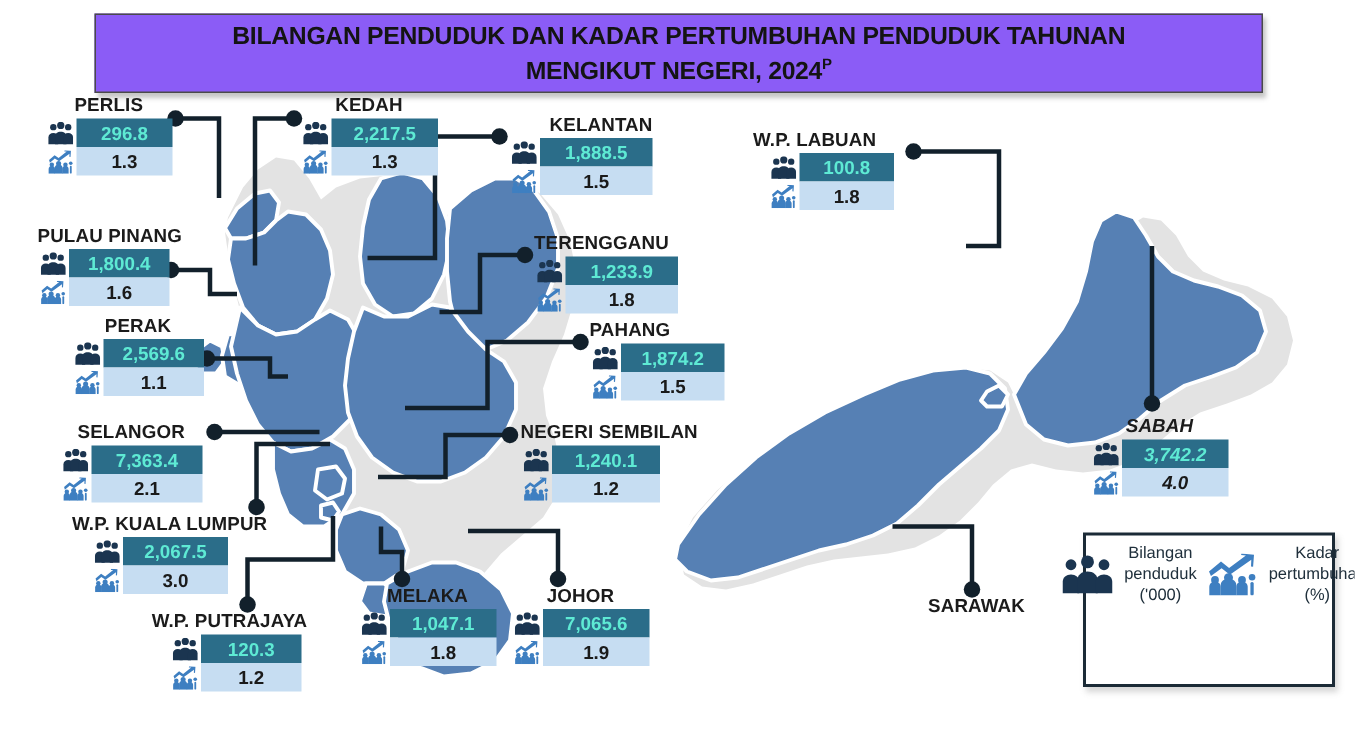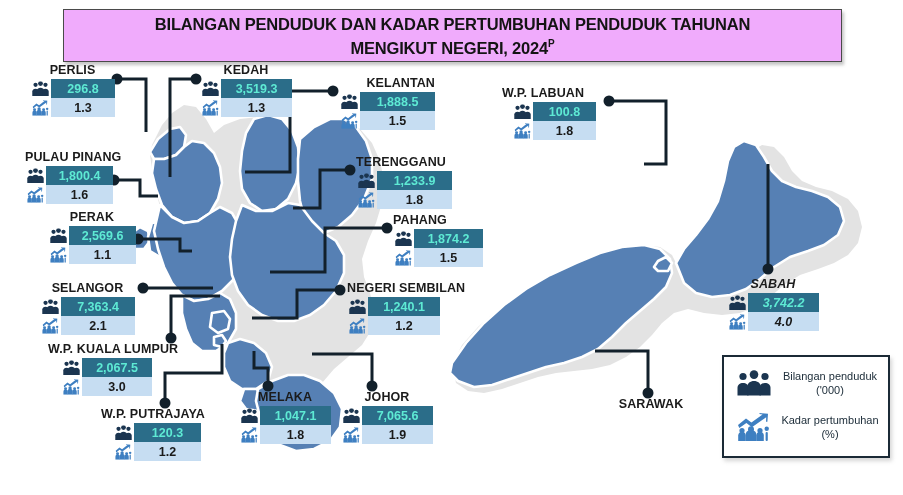--- a/index.html
+++ b/index.html
@@ -8,21 +8,21 @@
     background:#ffffff;
     font-family:"Liberation Sans", sans-serif;
     overflow:hidden;
     position:relative;
   }
   #root{position:relative;width:903px;height:495px;background:#fff;}
 
   
   .title-bar{
     position:absolute;left:63px;top:9px;width:777px;height:51px;
-    background:#f0abfc;
+    background:#8b5cf6;
     border:1px solid #4a4a4a;
     box-shadow:2px 3px 3px rgba(90,90,90,.35);
     display:flex;align-items:center;justify-content:center;
     text-align:center;
   }
   .title-bar .t{
     color:#141414;
     font-weight:bold;
     font-size:16.5px;
     line-height:20px;
@@ -56,21 +56,21 @@
   }
   .row.pop .val{background:#2b6d89;color:#5eead4;}
   .row.gro .val{background:#c6ddf2;color:#1a1a1a;}
 
   
   .legend{
     position:absolute;left:722px;top:355px;width:168px;height:103px;
     background:#ffffff;border:2px solid #1b2a36;
     box-shadow:2px 3px 4px rgba(120,120,120,.30);
     box-sizing:border-box;
-    display:flex;flex-direction:column;justify-content:flex-start;
+    display:flex;flex-direction:row;justify-content:center;
     padding:4px 6px;
   }
   .legend .lrow{display:flex;align-items:center;height:44px;}
   .legend .lic{width:48px;flex:0 0 48px;display:flex;align-items:center;justify-content:center;}
   .legend .ltx{
     flex:1;text-align:center;font-size:11px;color:#20303c;line-height:14px;
   }
 </style>
 </head>
 <body>
@@ -262,21 +262,21 @@
 
   <div class="state l" style="left:200px;top:63px;width:92px;">
     <div class="sname" style="text-align:center;">KEDAH</div>
     <div class="rows">
       <div class="row pop">
         <span class="ic">
             <svg width="17" height="16" viewBox="0 0 24 22">
               <use href="#ic-people"></use>
             </svg>
           </span>
-        <span class="val">3,519.3</span>
+        <span class="val">2,217.5</span>
       </div>
       <div class="row gro">
         <span class="ic">
             <svg width="17" height="16" viewBox="0 0 24 22">
               <use href="#ic-growth"></use>
             </svg>
           </span>
         <span class="val">1.3</span>
       </div>
     </div>

